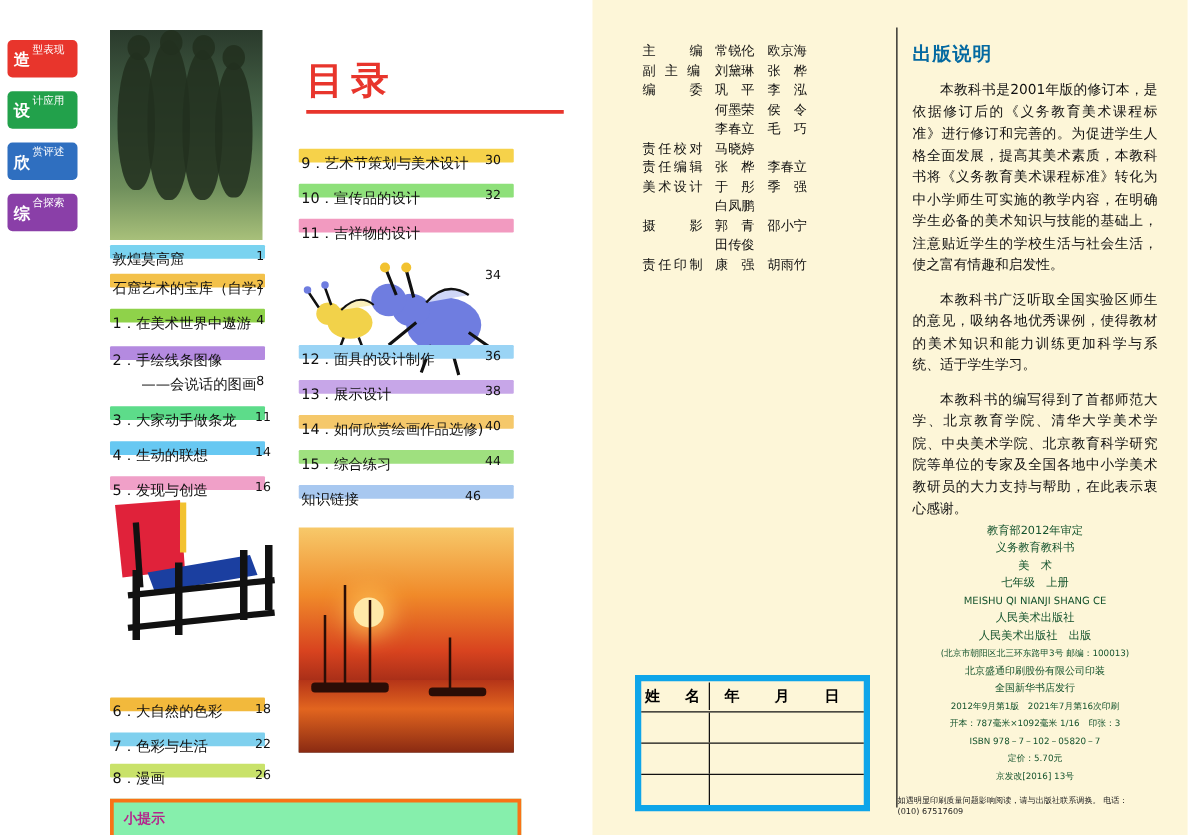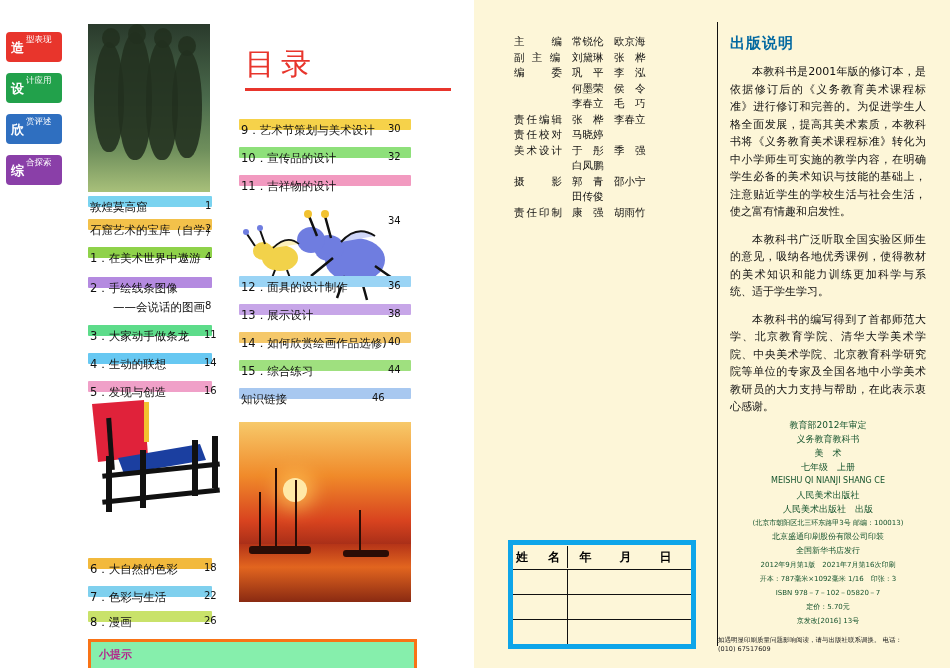--- a/index.html
+++ b/index.html
@@ -14,21 +14,21 @@
   .tab .t-sub{position:absolute;left:20px;top:2px;color:#fff;font-size:8.5px;letter-spacing:0px;}
   .tab1{background:#e8352c;}
   .tab2{background:#22a14b;}
   .tab3{background:#2f6fc0;}
   .tab4{background:#8a3fa8;}
 
   .photo{position:absolute;left:88px;top:24px;width:122px;height:168px;
     background:linear-gradient(#2a3a2c,#4b6b4c 45%,#6f8f5c 75%,#a8c07a);}
   .photo .fig{position:absolute;border-radius:50% 50% 45% 45%;background:#22301f;opacity:.88;}
 
-  .toc-title{position:absolute;left:245px;top:44px;font-size:30px;font-weight:normal;color:#e8352c;
+  .toc-title{position:absolute;left:245px;top:44px;font-size:30px;font-weight:bold;color:#e8352c;
     letter-spacing:6px;font-family:"DejaVu Sans","Liberation Sans",sans-serif;}
   .redline{position:absolute;left:245px;top:88px;width:206px;height:3px;background:#e8352c;}
 
   .bar{position:absolute;height:11px;border-radius:1px;}
   .entry{position:absolute;font-size:11.5px;color:#111;white-space:nowrap;}
   .num{position:absolute;font-size:10px;color:#111;}
 
   .chair{position:absolute;left:88px;top:398px;width:140px;height:120px;}
 
   .sunset{position:absolute;left:239px;top:422px;width:172px;height:180px;
@@ -234,22 +234,22 @@
   </div>
 
   <div class="right">
 
     <div class="rcol-l credits">
       <div class="row"><span class="lbl">主　　编</span><span>常锐伦　欧京海</span></div>
       <div class="row"><span class="lbl">副 主 编</span><span>刘黛琳　张　桦</span></div>
       <div class="row"><span class="lbl">编　　委</span><span>巩　平　李　泓</span></div>
       <div class="row"><span class="lbl"></span><span>何墨荣　侯　令</span></div>
       <div class="row"><span class="lbl"></span><span>李春立　毛　巧</span></div>
+      <div class="row"><span class="lbl">责任校对</span><span>马晓婷</span></div>
       <div class="row"><span class="lbl">责任编辑</span><span>张　桦　李春立</span></div>
-      <div class="row"><span class="lbl">责任校对</span><span>马晓婷</span></div>
       <div class="row"><span class="lbl">美术设计</span><span>于　彤　季　强</span></div>
       <div class="row"><span class="lbl"></span><span>白凤鹏</span></div>
       <div class="row"><span class="lbl">摄　　影</span><span>郭　青　邵小宁</span></div>
       <div class="row"><span class="lbl"></span><span>田传俊</span></div>
       <div class="row"><span class="lbl">责任印制</span><span>康　强　胡雨竹</span></div>
     </div>
 
     <div class="divline"></div>
 
     <div class="rcol-r">

